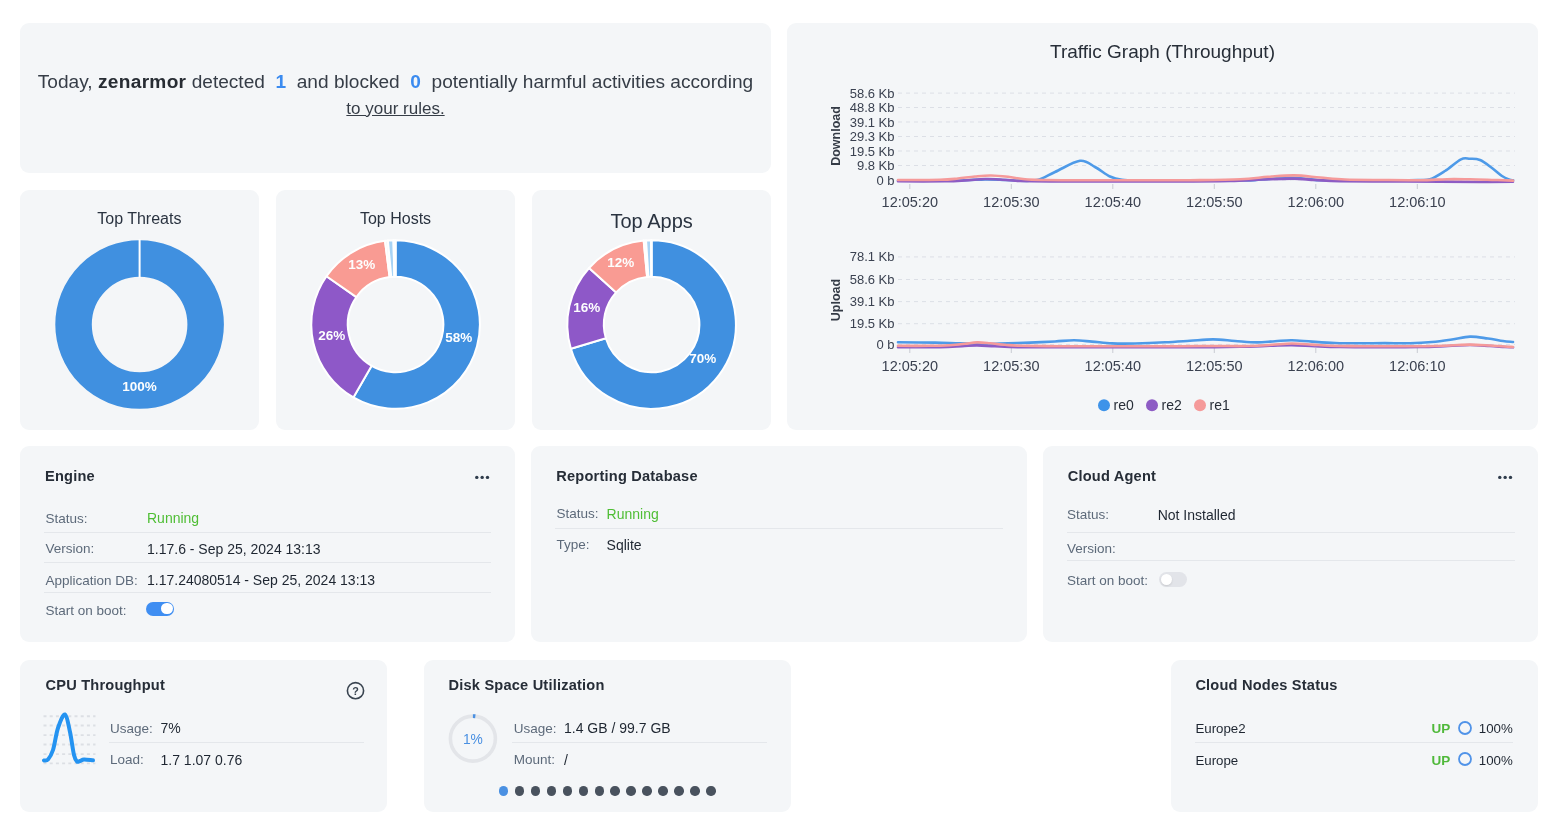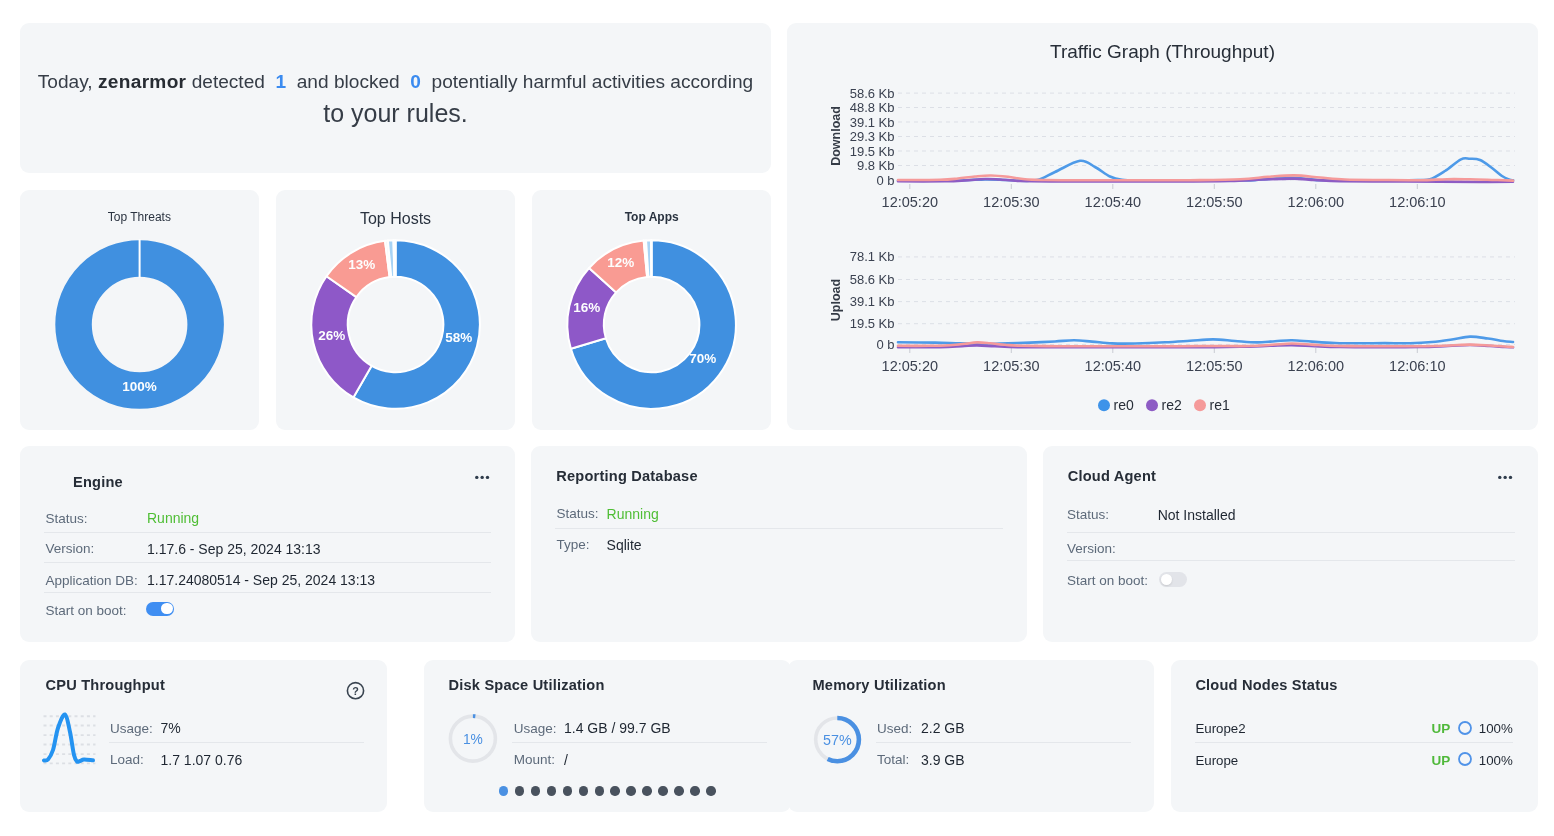--- a/index.html
+++ b/index.html
@@ -9,25 +9,25 @@
 .lbl { position:absolute; font-size:13.5px; color:#5d6a7a; }
 .val { position:absolute; font-size:14px; color:#1e2631; }
 .div { position:absolute; height:1px; background:#e4e7eb; }
 svg { position:absolute; left:0; top:0; font-family:"Liberation Sans", sans-serif;}
 </style></head>
 <body>
 <div class="page">
 
 <div class="card" style="left:20px; top:23px; width:751px; height:150px;">
   <div style="position:absolute; left:0; top:47.5px; width:100%; text-align:center; font-size:19.1px; color:#363d47;">Today, <span style="font-weight:bold; color:#272c33; letter-spacing:0.3px;text-align:center;">zenarmor</span> detected&nbsp; <b style="color:#3b8bf0">1</b> &nbsp;and blocked&nbsp; <b style="color:#3b8bf0">0</b> &nbsp;potentially harmful activities according</div>
-  <div style="position:absolute; left:0; top:75.5px; width:100%; text-align:center; font-size:25px; color:#363d47;">to your rules.</div>
+  <div style="position:absolute; left:0; top:75.5px; width:100%; text-align:center; font-size:17px; color:#363d47;text-decoration:underline;">to your rules.</div>
 </div>
 
 <div class="card" style="left:20px; top:190px; width:238.7px; height:240px;">
-  <div style="position:absolute; top:209px; left:0; width:100%; text-align:center; font-size:12px; font-weight:500; color:#2a3340; top:19.5px;">Top Threats</div>
+  <div style="position:absolute; top:209px; left:0; width:100%; text-align:center; font-size:16px; font-weight:500; color:#2a3340; top:19.5px;">Top Threats</div>
   <svg width="238.7" height="240">
         <circle cx="119.6" cy="134.5" r="66.05" fill="none" stroke="#4090e0" stroke-width="36.5"></circle>
 <line x1="119.6" y1="87.7" x2="119.6" y2="49.2" stroke="#ffffff" stroke-width="2"></line>
 <text x="119.6" y="200.6" text-anchor="middle" font-size="13.5" font-weight="bold" fill="#fdfefe">100%</text>
       </svg>
 </div>
 <div class="card" style="left:276.2px; top:190px; width:238.7px; height:240px;">
   <div style="position:absolute; left:0; width:100%; text-align:center; font-size:16px; font-weight:500; color:#2a3340; top:19.5px;">Top Hosts</div>
   <svg width="238.7" height="240">
         <path d="M119.60,50.20 A84.3,84.3 0 1 1 77.37,207.46 L95.66,175.87 A47.8,47.8 0 1 0 119.60,86.70 Z" fill="#4090e0" stroke="#ffffff" stroke-width="2" stroke-linejoin="round"></path>
@@ -35,21 +35,21 @@
 <path d="M77.37,207.46 A84.3,84.3 0 0 1 50.48,86.24 L80.41,107.14 A47.8,47.8 0 0 0 95.66,175.87 Z" fill="#8e58c8" stroke="#ffffff" stroke-width="2" stroke-linejoin="round"></path>
 <text x="55.8" y="149.5" text-anchor="middle" font-size="13.5" font-weight="bold" fill="#fdfefe">26%</text>
 <path d="M50.48,86.24 A84.3,84.3 0 0 1 109.03,50.86 L113.61,87.08 A47.8,47.8 0 0 0 80.41,107.14 Z" fill="#f99b93" stroke="#ffffff" stroke-width="2" stroke-linejoin="round"></path>
 <text x="85.8" y="79.0" text-anchor="middle" font-size="13.5" font-weight="bold" fill="#fdfefe">13%</text>
 <path d="M109.03,50.86 A84.3,84.3 0 0 1 111.93,50.55 L115.25,86.90 A47.8,47.8 0 0 0 113.61,87.08 Z" fill="#f4f6f8" stroke="#ffffff" stroke-width="2" stroke-linejoin="round"></path>
 <path d="M111.93,50.55 A84.3,84.3 0 0 1 117.48,50.23 L118.40,86.72 A47.8,47.8 0 0 0 115.25,86.90 Z" fill="#a9d4f5" stroke="#ffffff" stroke-width="2" stroke-linejoin="round"></path>
 <path d="M117.48,50.23 A84.3,84.3 0 0 1 119.60,50.20 L119.60,86.70 A47.8,47.8 0 0 0 118.40,86.72 Z" fill="#f4f6f8" stroke="#ffffff" stroke-width="2" stroke-linejoin="round"></path>
       </svg>
 </div>
 <div class="card" style="left:532.3px; top:190px; width:238.7px; height:240px;">
-  <div style="position:absolute; left:0; width:100%; text-align:center; font-size:12px; font-weight:700; color:#2a3340; top:19.5px;">Top Apps</div>
+  <div style="position:absolute; left:0; width:100%; text-align:center; font-size:20px; font-weight:400; color:#2a3340; top:19.5px;">Top Apps</div>
   <svg width="238.7" height="240">
         <path d="M119.60,50.20 A84.3,84.3 0 1 1 38.87,158.78 L73.83,148.27 A47.8,47.8 0 1 0 119.60,86.70 Z" fill="#4090e0" stroke="#ffffff" stroke-width="2" stroke-linejoin="round"></path>
 <text x="170.7" y="173.0" text-anchor="middle" font-size="13.5" font-weight="bold" fill="#fdfefe">70%</text>
 <path d="M38.87,158.78 A84.3,84.3 0 0 1 57.07,77.96 L84.14,102.44 A47.8,47.8 0 0 0 73.83,148.27 Z" fill="#8e58c8" stroke="#ffffff" stroke-width="2" stroke-linejoin="round"></path>
 <text x="54.7" y="122.0" text-anchor="middle" font-size="13.5" font-weight="bold" fill="#fdfefe">16%</text>
 <path d="M57.07,77.96 A84.3,84.3 0 0 1 111.67,50.57 L115.10,86.91 A47.8,47.8 0 0 0 84.14,102.44 Z" fill="#f99b93" stroke="#ffffff" stroke-width="2" stroke-linejoin="round"></path>
 <text x="88.7" y="77.0" text-anchor="middle" font-size="13.5" font-weight="bold" fill="#fdfefe">12%</text>
 <path d="M111.67,50.57 A84.3,84.3 0 0 1 114.04,50.38 L116.45,86.80 A47.8,47.8 0 0 0 115.10,86.91 Z" fill="#f4f6f8" stroke="#ffffff" stroke-width="2" stroke-linejoin="round"></path>
 <path d="M114.04,50.38 A84.3,84.3 0 0 1 119.07,50.20 L119.30,86.70 A47.8,47.8 0 0 0 116.45,86.80 Z" fill="#a9d4f5" stroke="#ffffff" stroke-width="2" stroke-linejoin="round"></path>
 <path d="M119.07,50.20 A84.3,84.3 0 0 1 119.60,50.20 L119.60,86.70 A47.8,47.8 0 0 0 119.30,86.70 Z" fill="#f4f6f8" stroke="#ffffff" stroke-width="2" stroke-linejoin="round"></path>
@@ -118,21 +118,21 @@
 <circle cx="317" cy="382.3" r="6" fill="#3e93e9"></circle>
 <text x="326.5" y="387.3" font-size="14" fill="#272e38">re0</text>
 <circle cx="365" cy="382.3" r="6" fill="#8d5cc4"></circle>
 <text x="374.5" y="387.3" font-size="14" fill="#272e38">re2</text>
 <circle cx="413" cy="382.3" r="6" fill="#f59a9a"></circle>
 <text x="422.5" y="387.3" font-size="14" fill="#272e38">re1</text>
       </svg>
 </div>
 
 <div class="card" style="left:20px; top:446px; width:495px; height:196px;">
-  <div class="ctitle" style="left:25px; top:28px;margin-left:28px;">Engine</div>
+  <div class="ctitle" style="left:25px; top:22px;">Engine</div>
   <svg style="left:454px; top:27.8px; position:absolute;" width="20" height="7">
         <circle cx="2.8" cy="3.4" r="1.7" fill="#2f3c4c"></circle>
         <circle cx="8.15" cy="3.4" r="1.7" fill="#2f3c4c"></circle>
         <circle cx="13.5" cy="3.4" r="1.7" fill="#2f3c4c"></circle>
       </svg>
   <div class="lbl" style="left:25.5px; top:64.5px;">Status:</div>
       <div class="val" style="left:127px; top:64px; color:#4fbe35;">Running</div>
   <div class="div" style="left:24px; top:85.5px; width:447px;"></div>
   <div class="lbl" style="left:25.5px; top:95px;">Version:</div>
       <div class="val" style="left:127px; top:94.5px;text-align:center;">1.17.6 - Sep 25, 2024 13:13</div>
@@ -203,33 +203,20 @@
   <div class="lbl" style="left:89.8px; top:60.5px;">Usage:</div>
       <div class="val" style="left:140px; top:60px;">1.4 GB / 99.7 GB</div>
   <div class="div" style="left:88px; top:82px; width:255px;"></div>
   <div class="lbl" style="left:89.8px; top:92px;">Mount:</div>
       <div class="val" style="left:140px; top:91.5px;">/</div>
   <div style="position:absolute; left:68px; top:121.5px;">
     <span style="display:inline-block; width:9.4px; height:9.4px; border-radius:50%; margin-left:6.6px; background:#4a90e2;"></span><span style="display:inline-block; width:9.4px; height:9.4px; border-radius:50%; margin-left:6.6px; background:#49525e;"></span><span style="display:inline-block; width:9.4px; height:9.4px; border-radius:50%; margin-left:6.6px; background:#49525e;"></span><span style="display:inline-block; width:9.4px; height:9.4px; border-radius:50%; margin-left:6.6px; background:#49525e;"></span><span style="display:inline-block; width:9.4px; height:9.4px; border-radius:50%; margin-left:6.6px; background:#49525e;"></span><span style="display:inline-block; width:9.4px; height:9.4px; border-radius:50%; margin-left:6.6px; background:#49525e;"></span><span style="display:inline-block; width:9.4px; height:9.4px; border-radius:50%; margin-left:6.6px; background:#49525e;"></span><span style="display:inline-block; width:9.4px; height:9.4px; border-radius:50%; margin-left:6.6px; background:#49525e;"></span><span style="display:inline-block; width:9.4px; height:9.4px; border-radius:50%; margin-left:6.6px; background:#49525e;"></span><span style="display:inline-block; width:9.4px; height:9.4px; border-radius:50%; margin-left:6.6px; background:#49525e;"></span><span style="display:inline-block; width:9.4px; height:9.4px; border-radius:50%; margin-left:6.6px; background:#49525e;"></span><span style="display:inline-block; width:9.4px; height:9.4px; border-radius:50%; margin-left:6.6px; background:#49525e;"></span><span style="display:inline-block; width:9.4px; height:9.4px; border-radius:50%; margin-left:6.6px; background:#49525e;"></span><span style="display:inline-block; width:9.4px; height:9.4px; border-radius:50%; margin-left:6.6px; background:#49525e;"></span>
   </div>
 </div>
 
-<div class="card" style="left:787.5px; top:660px; width:366.8px; height:152px;">
-  <div class="ctitle" style="left:25px; top:17px;">Memory Utilization</div>
-  <svg width="366.8" height="152">
-        <circle cx="49.3" cy="79.6" r="21.6" fill="none" stroke="#e3e5e9" stroke-width="3.6"></circle>
-<circle cx="49.3" cy="79.6" r="21.6" fill="none" stroke="#4a90e2" stroke-width="4.6" stroke-dasharray="77.36 58.36" transform="rotate(-90 49.3 79.6)" stroke-linecap="butt"></circle>
-<text x="49.3" y="84.6" text-anchor="middle" font-size="14.3" fill="#4a90e2">57%</text>
-      </svg>
-  <div class="lbl" style="left:89.5px; top:60.5px;">Used:</div>
-      <div class="val" style="left:133.5px; top:60px;">2.2 GB</div>
-  <div class="div" style="left:88px; top:82px; width:255px;"></div>
-  <div class="lbl" style="left:89.5px; top:92px;">Total:</div>
-      <div class="val" style="left:133.5px; top:91.5px;">3.9 GB</div>
-</div>
 
 <div class="card" style="left:1171.2px; top:660px; width:366.8px; height:152px;">
   <div class="ctitle" style="left:24.2px; top:17px;">Cloud Nodes Status</div>
   <div class="val" style="left:24.2px; top:61px; font-size:13.3px;">Europe2</div>
   <div style="position:absolute; left:260.3px; top:61px; font-size:13.5px; font-weight:bold; color:#4fb93a;">UP</div>
   <svg style="left:287px; top:60.5px; position:absolute;" width="16" height="16">
         <circle cx="7" cy="7" r="6" fill="none" stroke="#5093e8" stroke-width="1.8"></circle>
       </svg>
   <div class="val" style="left:307.6px; top:61px; font-size:13.3px;">100%</div>
   <div class="div" style="left:24px; top:82.4px; width:318px;"></div>

